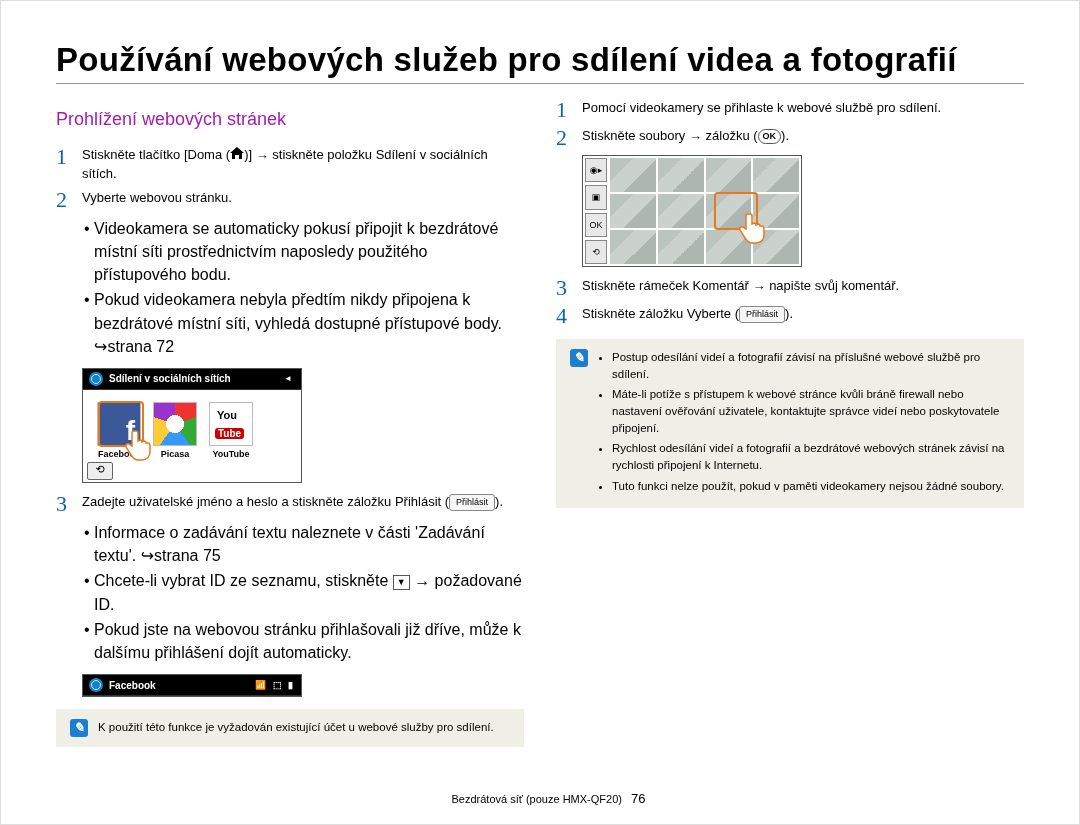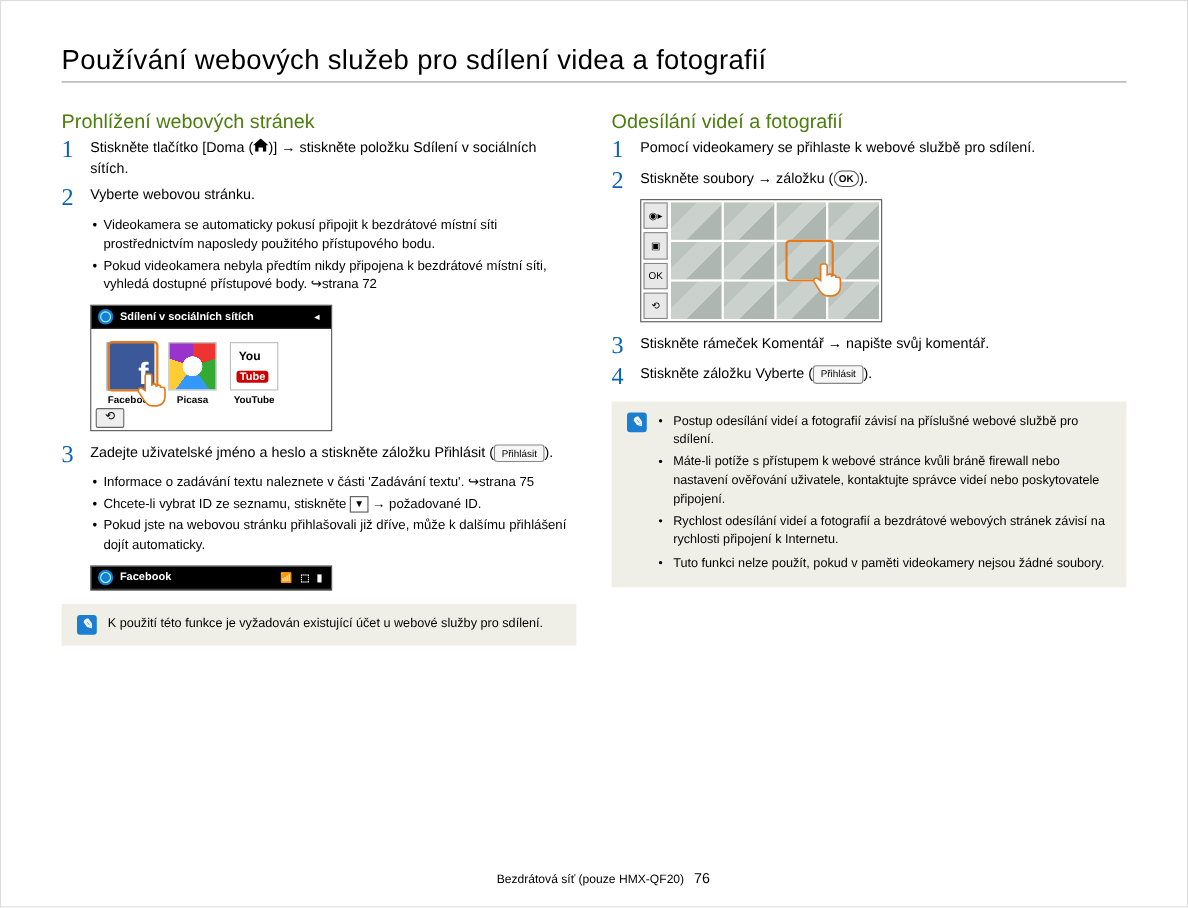--- a/index.html
+++ b/index.html
@@ -10,40 +10,40 @@
   }
   .page {
     width: 1080px;
     height: 825px;
     box-sizing: border-box;
     padding: 40px 55px 20px 55px;
     position: relative;
     border: 1px solid #ddd;
   }
   .page-title {
-    font-size: 25px;
-    font-weight: 400;
+    font-size: 33px;
+    font-weight: 700;
     margin: 0 0 4px 0;
     letter-spacing: 0.3px;
   }
   .divider {
     border: none;
     border-top: 1px solid #999;
     margin: 0 0 15px 0;
   }
   .cols {
     display: flex;
     gap: 32px;
   }
   .col { flex:1; min-width:0; }
   .section-title {
-    color: #4d7c0f;
+    color: #a21caf;
     font-size: 18px;
     font-weight: 400;
-    margin: 10px 0 4px 0;
+    margin: 10px 0 16px 0;
   }
   .step {
     display: flex;
     gap: 8px;
     margin-bottom: 6px;
     font-size: 13px;
     line-height: 1.4;
   }
   .step-num {
     color: #0a63b5;
@@ -51,21 +51,21 @@
     font-family: "Times New Roman", serif;
     line-height: 1;
     flex-shrink: 0;
     width: 18px;
   }
   .step-body { flex:1; }
   .sub-list {
     margin: 2px 0 10px 28px;
     padding: 0;
     list-style: none;
-    font-size: 12px;
+    font-size: 16px;
     line-height: 1.45;
   }
   .sub-list li { position: relative; padding-left: 10px; margin-bottom: 2px;}
   .sub-list li::before { content: "•"; position: absolute; left: 0; }
 
   .btn-small {
     display: inline-block;
     border: 1px solid #888;
     border-radius: 3px;
     font-size: 9px;
@@ -256,21 +256,20 @@
         </div>
       </div>
 
       <div class="note-box">
         <div class="note-icon">✎</div>
         <div class="note-single">K použití této funkce je vyžadován existující účet u webové služby pro sdílení.</div>
       </div>
     </div>
 
     <div class="col">
-      <h2 class="section-title">Odesílání videí a fotografií</h2>
 
       <div class="step">
         <div class="step-num">1</div>
         <div class="step-body">Pomocí videokamery se přihlaste k webové službě pro sdílení.</div>
       </div>
 
       <div class="step">
         <div class="step-num">2</div>
         <div class="step-body">
           <span>Stiskněte soubory → záložku (</span><span class="btn-ok">OK</span><span>).</span>

